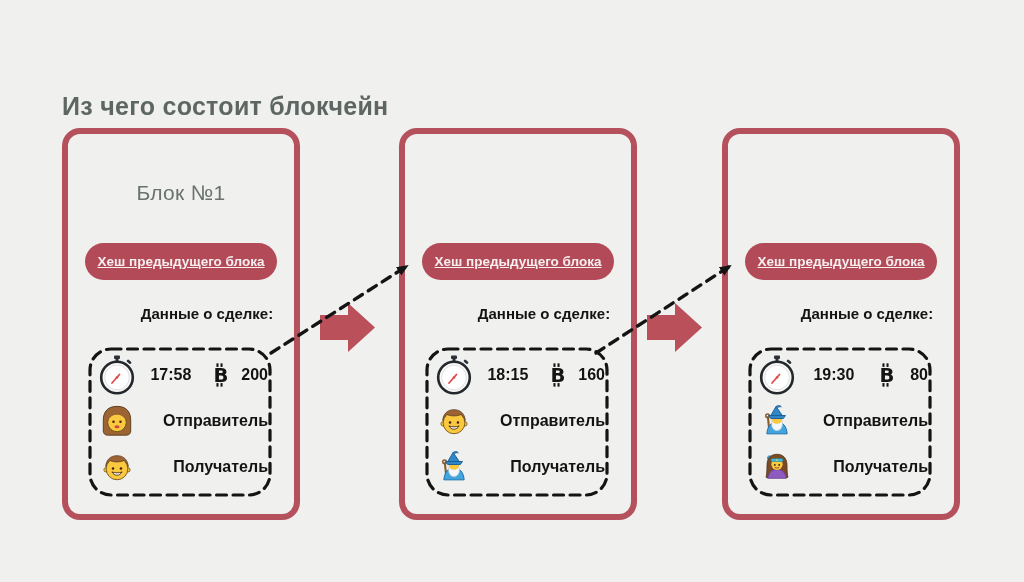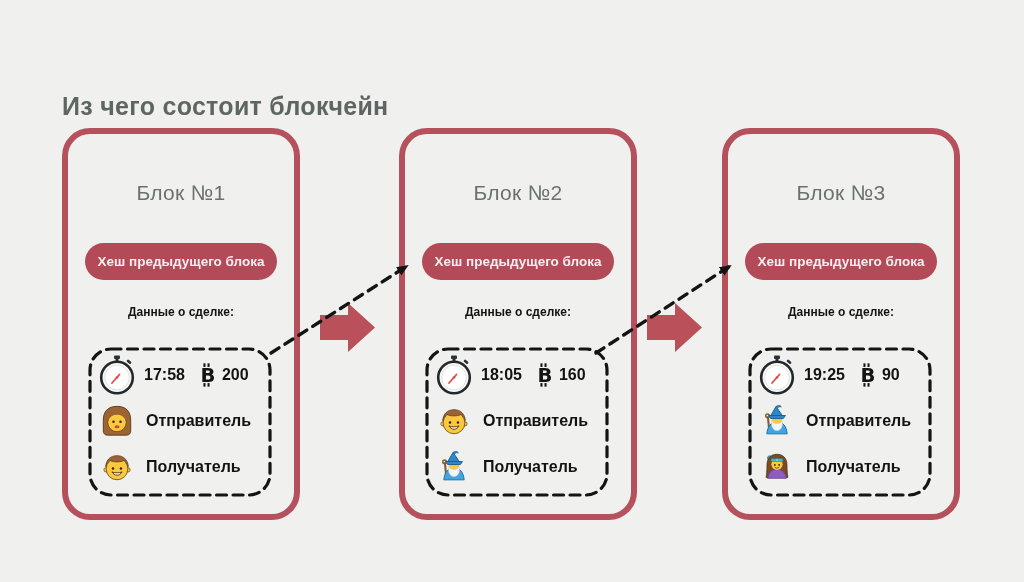--- a/index.html
+++ b/index.html
@@ -6,45 +6,45 @@
   .stage{
     position:relative;width:1024px;height:582px;background:#f0f0ee;
     font-family:"Liberation Sans",sans-serif;overflow:hidden;
   }
   .main-title{
     position:absolute;left:62px;top:56px;
     font-size:25px;font-weight:700;color:#5d6663;letter-spacing:.3px;margin-top:36px;
   }
   .card{
     position:absolute;top:128px;width:238px;height:392px;
-    background:#f0f0ee;border:6px solid #b5515d;border-radius:28px;
+    background:#f0f0ee;border:6px solid #b5515d;border-radius:18px;
     box-sizing:border-box;
   }
   .card.c1{left:62px}.card.c2{left:399px}.card.c3{left:722px}
   .block-title{
     position:absolute;top:47px;left:0;width:100%;text-align:center;
     font-size:21px;font-weight:500;color:#6a7270;letter-spacing:.3px;
   }
   .pill{
     position:absolute;top:109px;left:50%;transform:translateX(-50%);
     width:192px;height:37px;border-radius:19px;background:#b24b57;
     color:#f8eef0;font-size:13.5px;font-weight:600;
-    display:flex;align-items:center;justify-content:center;white-space:nowrap;
+    display:flex;align-items:center;justify-content:center;white-space:nowrap;text-decoration:underline;
   }
   .deal{
     position:absolute;top:171px;left:0;width:100%;text-align:center;
-    font-size:12px;font-weight:700;color:#131313;
+    font-size:15px;font-weight:700;color:#131313;padding-left:26px;
   }
   .txbox{
     position:absolute;top:213px;left:20px;width:184px;height:150px;
     box-sizing:border-box;padding:8px 4px 10px 10px;
     display:flex;flex-direction:column;gap:6px;
   }
   .txbox .frame{position:absolute;left:0;top:0;pointer-events:none;}
-  .tx-row{display:flex;align-items:center;height:40px;position:relative;}
+  .tx-row{display:flex;align-items:center;height:40px;position:relative;justify-content:space-between;}
   .emoji{display:inline-flex;flex:none;align-items:center;justify-content:center;}
   .emoji.person{width:34px;height:34px;margin:0 12px 0 2px;}
   .emoji.clock{width:38px;height:40px;margin-right:8px;}
   .emoji.btc{width:17px;height:24px;margin:0 7px 0 13px;}
   .tx-text{font-size:16px;font-weight:700;color:#131313;white-space:nowrap;}
   .overlay{position:absolute;left:0;top:0;z-index:5;pointer-events:none;}
 </style>
 </head>
 <body>
 
@@ -108,40 +108,39 @@
               <circle cx="22.2" cy="19.5" r="1.35" fill="#42210b"></circle>
             <path d="M12.6 23.2c1.5 2.4 3.2 3.5 5.4 3.5s3.9-1.1 5.4-3.5c-1.7.7-3.4 1-5.4 1s-3.7-.3-5.4-1z" fill="#ffffff" stroke="#42210b" stroke-width="0.9"></path>
           </svg>
         </span>
         <span class="tx-text">Получатель</span>
       </div>
     </div>
   </div>
 
   <div class="card c2">
-    <div class="block-title">Блок №2</div>
     <div class="pill">Хеш предыдущего блока</div>
     <div class="deal">Данные о сделке:</div>
     <div class="txbox">
       <svg class="frame" width="184" height="150" viewBox="0 0 184 150">
         <rect x="2" y="2" width="180" height="146" rx="21" fill="none" stroke="#141414" stroke-width="3.2" stroke-dasharray="10 6.5" stroke-linecap="round"></rect>
       </svg>
       <div class="tx-row">
         <span class="emoji clock">
           <svg width="38" height="40" viewBox="0 0 38 40">
             <rect x="16" y="0.5" width="6" height="3.5" rx="1" fill="#2b3136"></rect>
               <rect x="17.5" y="3.5" width="3" height="3.5" fill="#2b3136"></rect>
             <rect x="28.5" y="5.5" width="5" height="2.6" rx="1" fill="#2b3136" transform="rotate(40 31 6.8)"></rect>
             <circle cx="19" cy="22.5" r="15.8" fill="#f7f7f6" stroke="#23282c" stroke-width="2.6"></circle>
             <circle cx="19" cy="22.5" r="12.3" fill="#ffffff" stroke="#e2e2e0" stroke-width="1"></circle>
             <line x1="21.5" y1="19.5" x2="14" y2="28" stroke="#e24b4b" stroke-width="1.8" stroke-linecap="round"></line>
             <circle cx="19" cy="22.5" r="1.3" fill="#e24b4b"></circle>
           </svg>
         </span>
-        <span class="tx-text">18:05</span>
+        <span class="tx-text">18:15</span>
         <span class="emoji btc">
           <svg width="17" height="24" viewBox="0 0 20 28">
             <rect x="6.4" y="0.3" width="2.4" height="4.2" fill="#141414"></rect>
               <rect x="11.2" y="0.3" width="2.4" height="4.2" fill="#141414"></rect>
             <rect x="6.4" y="23.5" width="2.4" height="4.2" fill="#141414"></rect>
               <rect x="11.2" y="23.5" width="2.4" height="4.2" fill="#141414"></rect>
             <text x="3" y="22.5" font-family="'DejaVu Sans',sans-serif" font-size="23" font-weight="bold" fill="#141414">B</text>
           </svg>
         </span>
         <span class="tx-text">160</span>
@@ -174,50 +173,49 @@
             <path d="M17 2.6c2.4-1.6 4.6-1.1 5.6.4-1.5-.3-2.9 0-3.9 1.1z" fill="#2f86c9" stroke="#1b5f96" stroke-width="0.8"></path>
             <path d="M9 12.2h18l-2.3 3.2H11.3z" fill="#2f86c9" stroke="#1b5f96" stroke-width="1"></path>
           </svg>
         </span>
         <span class="tx-text">Получатель</span>
       </div>
     </div>
   </div>
 
   <div class="card c3">
-    <div class="block-title">Блок №3</div>
     <div class="pill">Хеш предыдущего блока</div>
     <div class="deal">Данные о сделке:</div>
     <div class="txbox">
       <svg class="frame" width="184" height="150" viewBox="0 0 184 150">
         <rect x="2" y="2" width="180" height="146" rx="21" fill="none" stroke="#141414" stroke-width="3.2" stroke-dasharray="10 6.5" stroke-linecap="round"></rect>
       </svg>
       <div class="tx-row">
         <span class="emoji clock">
           <svg width="38" height="40" viewBox="0 0 38 40">
             <rect x="16" y="0.5" width="6" height="3.5" rx="1" fill="#2b3136"></rect>
               <rect x="17.5" y="3.5" width="3" height="3.5" fill="#2b3136"></rect>
             <rect x="28.5" y="5.5" width="5" height="2.6" rx="1" fill="#2b3136" transform="rotate(40 31 6.8)"></rect>
             <circle cx="19" cy="22.5" r="15.8" fill="#f7f7f6" stroke="#23282c" stroke-width="2.6"></circle>
             <circle cx="19" cy="22.5" r="12.3" fill="#ffffff" stroke="#e2e2e0" stroke-width="1"></circle>
             <line x1="21.5" y1="19.5" x2="14" y2="28" stroke="#e24b4b" stroke-width="1.8" stroke-linecap="round"></line>
             <circle cx="19" cy="22.5" r="1.3" fill="#e24b4b"></circle>
           </svg>
         </span>
-        <span class="tx-text">19:25</span>
+        <span class="tx-text">19:30</span>
         <span class="emoji btc">
           <svg width="17" height="24" viewBox="0 0 20 28">
             <rect x="6.4" y="0.3" width="2.4" height="4.2" fill="#141414"></rect>
               <rect x="11.2" y="0.3" width="2.4" height="4.2" fill="#141414"></rect>
             <rect x="6.4" y="23.5" width="2.4" height="4.2" fill="#141414"></rect>
               <rect x="11.2" y="23.5" width="2.4" height="4.2" fill="#141414"></rect>
             <text x="3" y="22.5" font-family="'DejaVu Sans',sans-serif" font-size="23" font-weight="bold" fill="#141414">B</text>
           </svg>
         </span>
-        <span class="tx-text">90</span>
+        <span class="tx-text">80</span>
       </div>
       <div class="tx-row">
         <span class="emoji person">
           <svg width="34" height="34" viewBox="0 0 36 36">
             <circle cx="8" cy="12.5" r="1.9" fill="none" stroke="#8a5a2b" stroke-width="1.6"></circle>
             <line x1="8.4" y1="14" x2="10" y2="30" stroke="#8a5a2b" stroke-width="2.2" stroke-linecap="round"></line>
             <path d="M18 19c-6.5 0-10 4.6-10.8 12.6h21.6C28 23.6 24.5 19 18 19z" fill="#42a5e0" stroke="#1b6fa8" stroke-width="1"></path>
             <path d="M12.4 17.5v3.3c0 4.6 2.3 7.2 5.6 7.2s5.6-2.6 5.6-7.2v-3.3c-1.6 1.9-3.4 2.7-5.6 2.7s-4-0.8-5.6-2.7z" fill="#f4f7f9" stroke="#c8d2d8" stroke-width="0.8"></path>
             <circle cx="18" cy="15.3" r="5.6" fill="#fac93f"></circle>
             <circle cx="15.9" cy="14.9" r="0.95" fill="#3a2a12"></circle>

